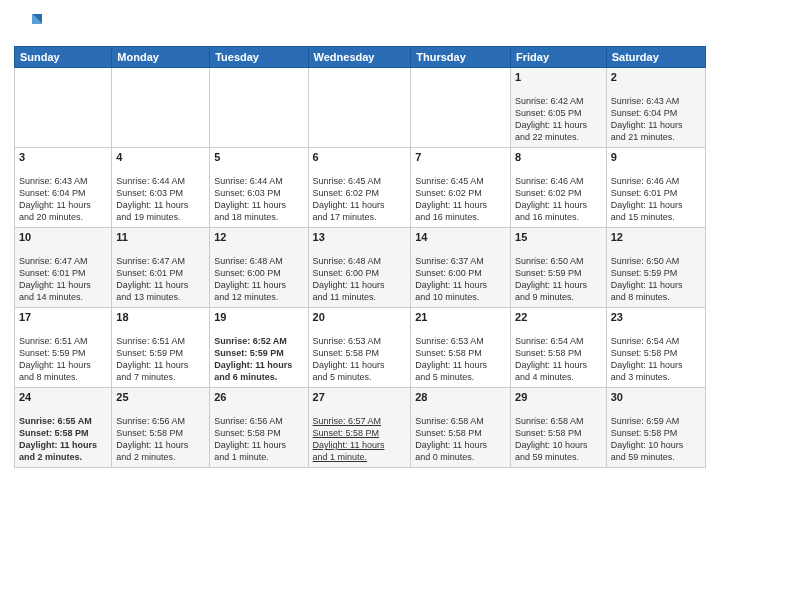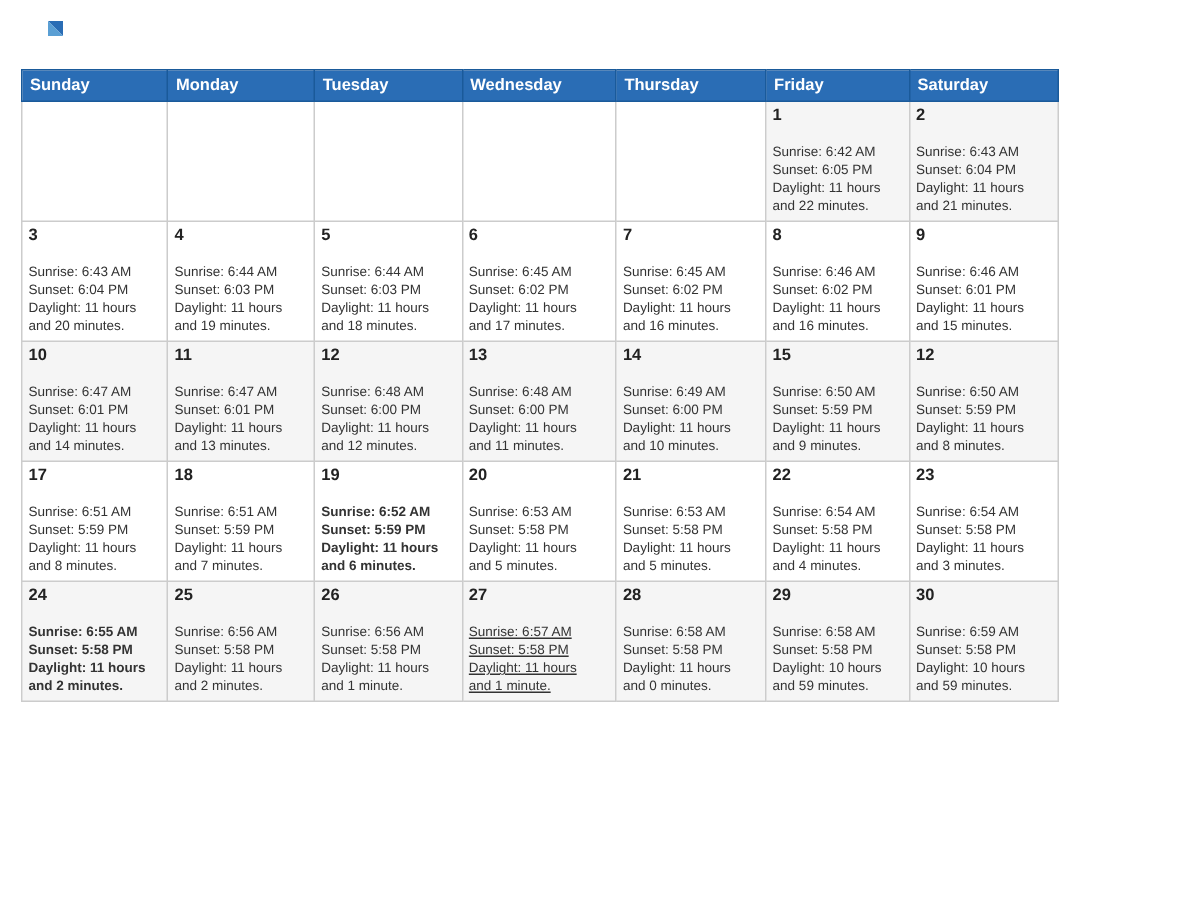--- a/index.html
+++ b/index.html
@@ -224,21 +224,21 @@
           </td>
           <td>
             <span class="day-number">13</span>
             <div class="day-info" style="white-space: pre-line;">Sunrise: 6:48 AM
 Sunset: 6:00 PM
 Daylight: 11 hours
 and 11 minutes.</div>
           </td>
           <td>
             <span class="day-number">14</span>
-            <div class="day-info" style="white-space: pre-line;">Sunrise: 6:49 AM
+            <div class="day-info" style="white-space: pre-line;">Sunrise: 6:37 AM
 Sunset: 6:00 PM
 Daylight: 11 hours
 and 10 minutes.</div>
           </td>
           <td>
             <span class="day-number">15</span>
             <div class="day-info" style="white-space: pre-line;">Sunrise: 6:50 AM
 Sunset: 5:59 PM
 Daylight: 11 hours
 and 9 minutes.</div>

